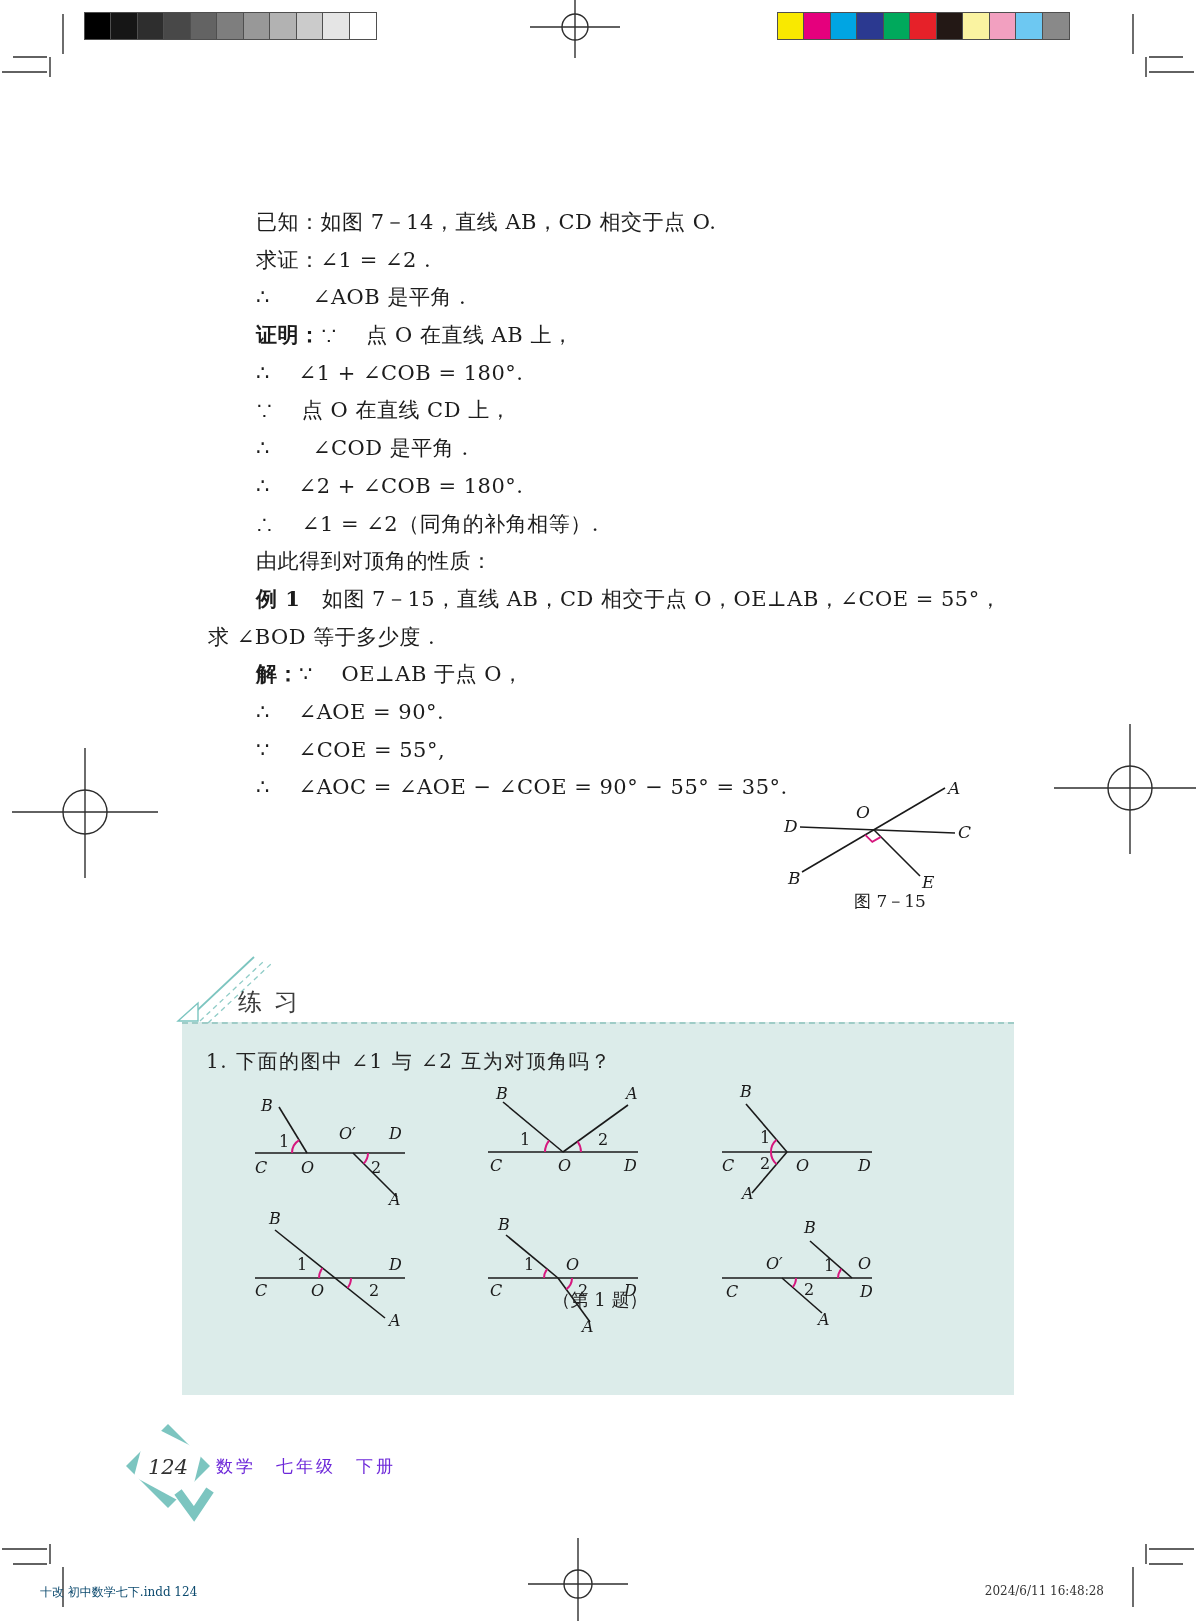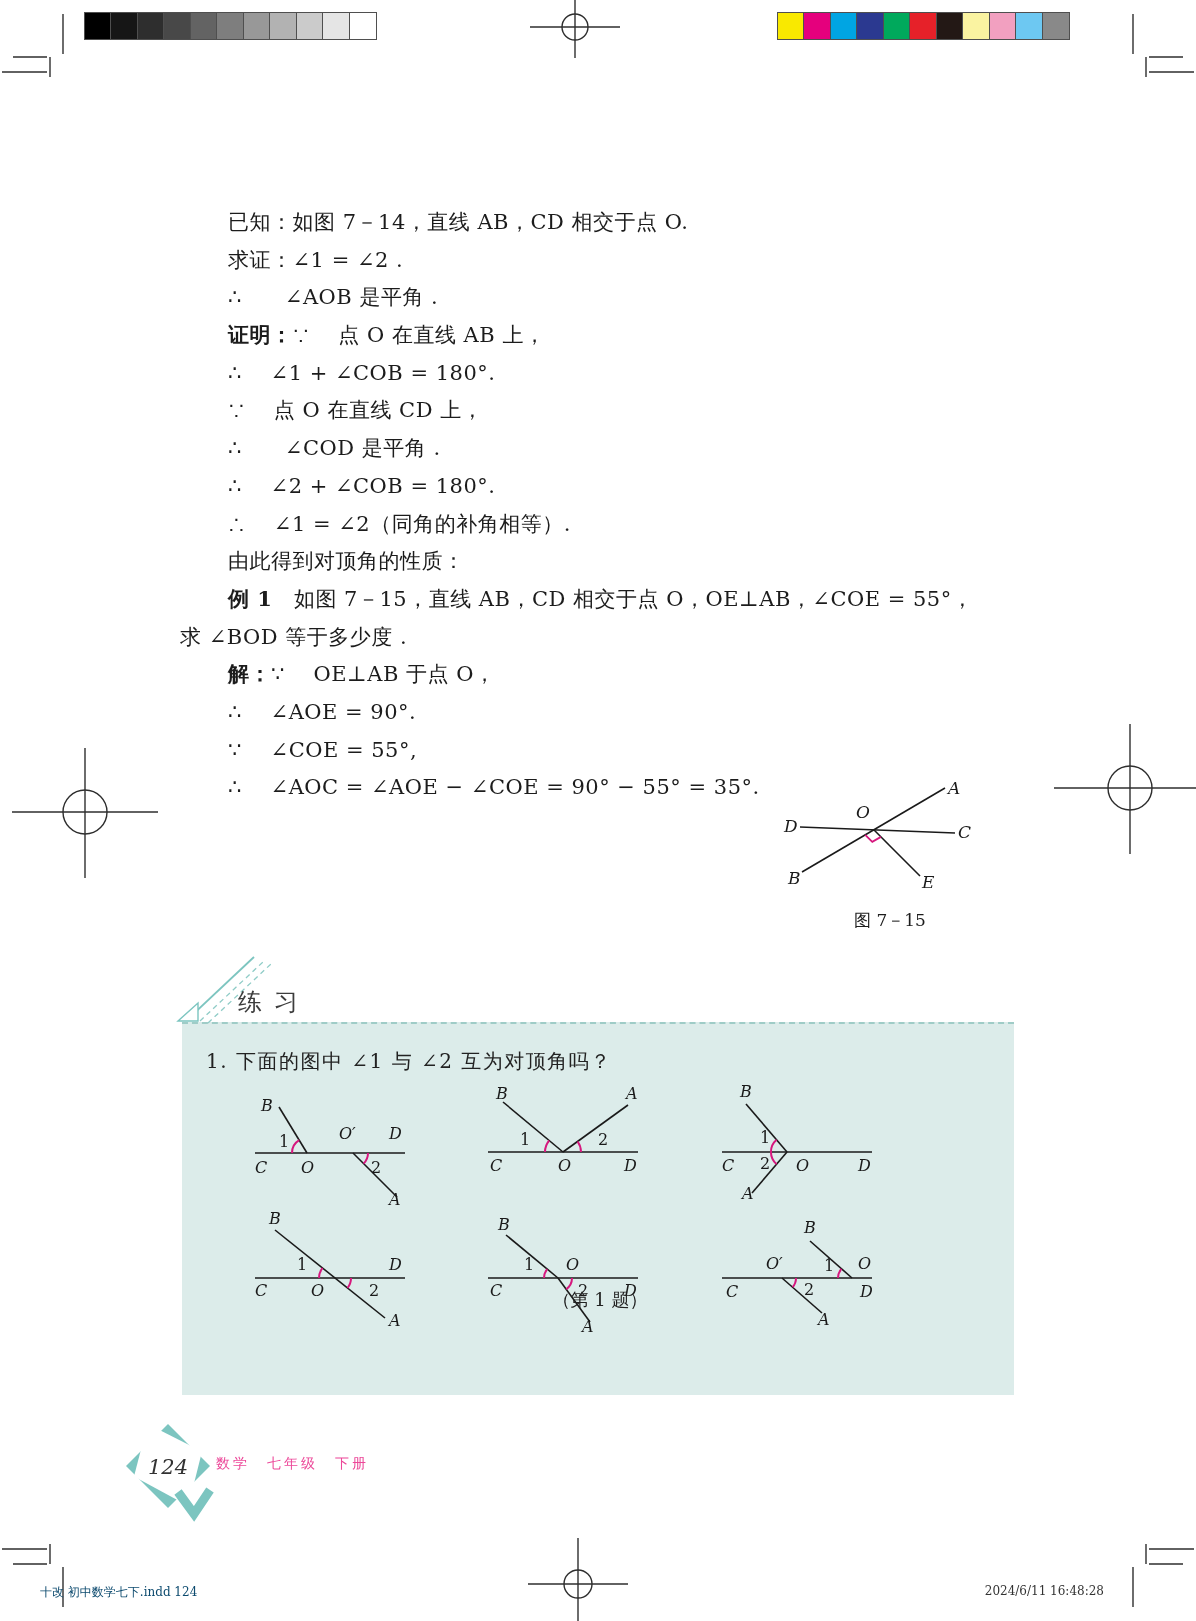--- a/index.html
+++ b/index.html
@@ -8,44 +8,44 @@
   
   #regmarks{position:absolute;left:0;top:0;pointer-events:none;}
   #regmarks path, #regmarks line{stroke:#2e2e2e;stroke-width:1.4;fill:none;}
   #regmarks circle{stroke:#2e2e2e;stroke-width:1.4;fill:none;}
   .calbar{position:absolute;display:flex;}
   .calbar .swatch{width:26px;height:26px;border:1.5px solid #4f4f4f;margin-left:-1.5px;box-sizing:content-box;}
   #graybar{left:85px;top:12px;}
   #colorbar{left:778px;top:12px;}
   
   #maintext{position:absolute;left:180px;top:203px;font-size:21px;line-height:37.7px;letter-spacing:0.5px;white-space:nowrap;}
-  .tl{height:37.7px;}
+  .tl{height:37.7px;margin-left:28px;}
   .ind{padding-left:48px;}
   .tl b{font-weight:bold;}
   
   .fig{position:absolute;}
   .flabel{font:italic 17px "DejaVu Serif","Liberation Serif",serif;fill:#1a1a1a;}
   .fline{stroke:#1a1a1a;stroke-width:1.6;fill:none;}
   .pink{stroke:#d6187e;stroke-width:1.8;fill:none;}
-  #fig715-caption{position:absolute;left:830px;top:890px;width:120px;text-align:center;font-size:17px;margin-top:19px;}
+  #fig715-caption{position:absolute;left:830px;top:890px;width:120px;text-align:center;font-size:17px;}
   
   #practice-box{position:absolute;left:182px;top:1022px;width:832px;height:371px;background:#dcecea;border-top:2px dashed #9fccc7;}
   #ex-deco{position:absolute;left:174px;top:953px;}
   #ex-title{position:absolute;left:238px;top:986px;font-size:24px;letter-spacing:12px;color:#3d3d3d;}
   #ex-question{position:absolute;left:206px;top:1048px;font-size:20px;letter-spacing:1.5px;color:#222;}
   #ex-caption{position:absolute;left:520px;top:1288px;width:160px;text-align:center;font-size:18px;color:#222;}
   .diagram{position:absolute;}
   .dln{stroke:#1a1a1a;stroke-width:1.6;fill:none;}
   .arc{stroke:#d6187e;stroke-width:2;fill:none;}
   .lbl{font:italic 16px "DejaVu Serif","Liberation Serif",serif;fill:#1a1a1a;}
   .num{font:16px "DejaVu Serif","Liberation Serif",serif;fill:#1a1a1a;}
   
   #page-badge{position:absolute;left:108px;top:1400px;}
   #badge-number{font:italic 21px "DejaVu Serif","Liberation Serif",serif;fill:#333;}
-  #book-label{position:absolute;left:216px;top:1455px;font-size:14px;letter-spacing:3px;color:#ec4899;}
+  #book-label{position:absolute;left:216px;top:1455px;font-size:17px;letter-spacing:3px;color:#6d28d9;}
   #footer-file{position:absolute;left:40px;top:1584px;font-size:12px;color:#0c4a6e;}
   #footer-datetime{position:absolute;right:92px;top:1584px;font-size:12px;color:#333;}
 </style>
 </head>
 <body>
 
 <div id="page">
 
   <svg id="regmarks" width="1196" height="1621">
     <g>

